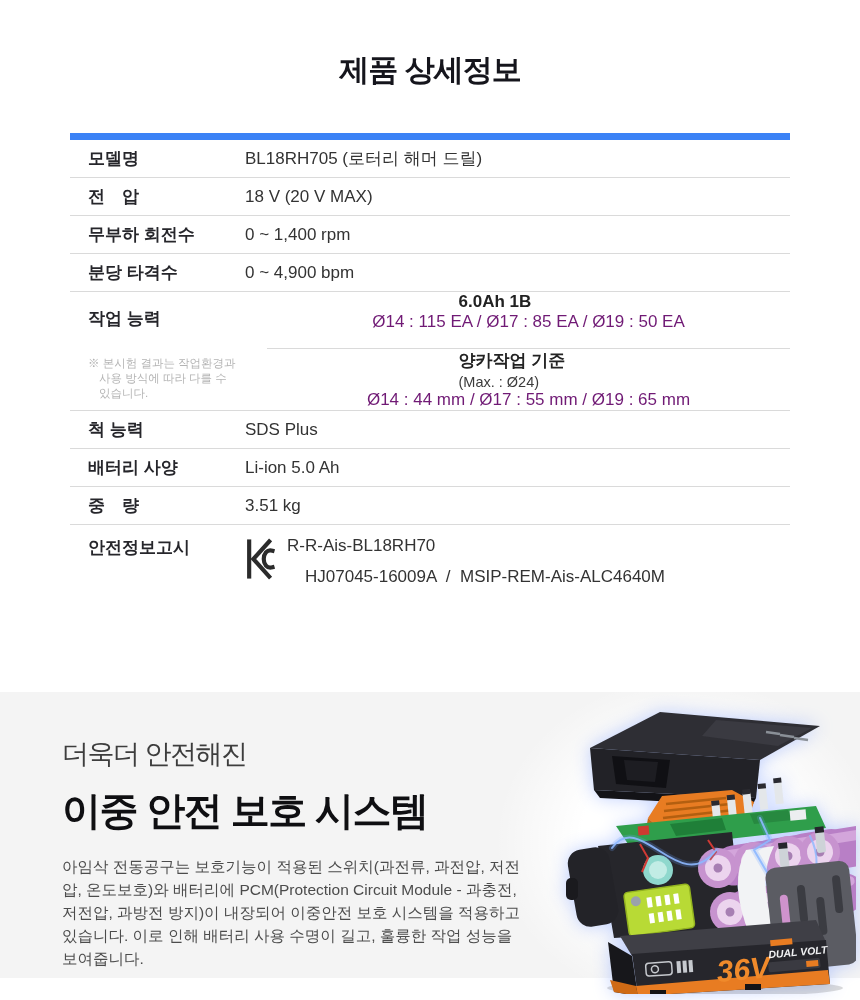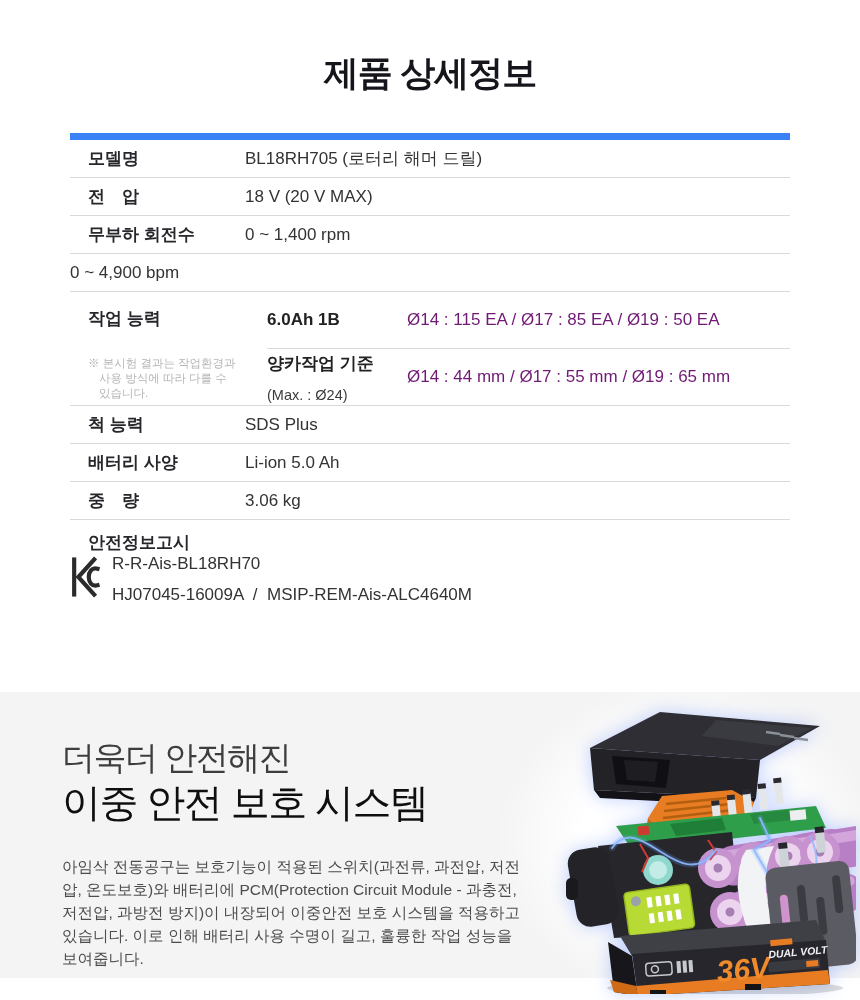--- a/index.html
+++ b/index.html
@@ -4,70 +4,70 @@
 <style>
   * { margin:0; padding:0; box-sizing:border-box; }
   html,body { width:860px; height:1000px; }
   body {
     position:relative; background:#ffffff;
     font-family:"Liberation Sans", sans-serif;
     color:#333; overflow:hidden;
   }
   .page-title {
     position:absolute; top:50px; left:0; width:860px;
-    text-align:center; font-size:35px; font-weight:700;
+    text-align:center; font-size:30px; font-weight:700;
     color:#15151c; letter-spacing:-1px;
   }
   
   .spec-table {
     position:absolute; left:70px; top:133px; width:720px;
     border-top:7px solid #3b82f6;
   }
   .row { display:flex; align-items:center; height:38px; border-bottom:1px solid #dadada; }
   .cell-label {
     width:175px; padding-left:18px; font-size:17px; font-weight:700;
     color:#26262b; white-space:pre; flex:none;
   }
   .cell-value { font-size:17px; color:#333; white-space:pre; }
 
   .work-row { display:flex; border-bottom:1px solid #dadada;gap:22px; }
   .work-label-col { width:175px; padding:15px 0 0 18px; flex:none; }
   .work-label { font-size:17px; font-weight:700; color:#26262b; }
   .work-note { margin-top:26px; font-size:11.5px; line-height:15px; color:#b4b4b4; }
   .work-note .ind { padding-left:11px; }
   .work-right { flex:1; display:flex; flex-direction:column; }
-  .work-subrow { display:flex; align-items:center; min-height:56px; }
+  .work-subrow { display:flex; align-items:center; min-height:56px;flex-direction:column; }
   .work-subrow.second { border-top:1px solid #dadada; min-height:57px;align-items:center; }
   .work-name { width:140px; flex:none; font-size:17px; color:#222; }
   .work-name .bold { font-weight:700; }
-  .work-name .max { font-size:14.5px; font-weight:400; color:#3b3b3b; margin-top:12px; }
+  .work-name .max { font-size:14.5px; font-weight:400; color:#3b3b3b; margin-top:2px; }
   .work-value { font-size:17px; color:#701a75; white-space:pre; }
 
-  .safety-row { display:flex; align-items:flex-start; padding:11px 0 20px;flex-direction:column; }
+  .safety-row { display:flex; align-items:flex-start; padding:11px 0 20px; }
   .safety-content { display:flex; align-items:flex-start; }
   .kc-badge { margin:1px 12px 0 0; flex:none; }
   .cert-lines { display:flex; flex-direction:column; }
   .cert-line { font-size:17px; color:#333; white-space:pre; }
-  .cert-line + .cert-line { margin-top:11px; }
+  .cert-line + .cert-line { margin-top:11px;margin-left:18px; }
 
   
   .safety-section {
     position:absolute; left:0; top:692px; width:860px; height:286px;
     background:#f4f4f4;
   }
   .glow {
     position:absolute; right:-15px; top:-15px; width:380px; height:330px;
     background:radial-gradient(closest-side, #ffffff 55%, rgba(255,255,255,0) 100%);
   }
   .headline-light {
-    position:absolute; left:62px; top:44px; font-size:33px; font-weight:300;
+    position:absolute; left:62px; top:44px; font-size:27px; font-weight:300;
     color:#3d3d3d; letter-spacing:-1.5px;
   }
   .headline-bold {
-    position:absolute; left:62px; top:84px; font-size:39px; font-weight:400;
+    position:absolute; left:62px; top:92px; font-size:39px; font-weight:700;
     color:#0f0f12; letter-spacing:-1.5px;
   }
   .body-text {
     position:absolute; left:62px; top:163px; width:468px;
     font-size:15.5px; line-height:23px; color:#4c4c4c;
   }
   .battery-art {
     position:absolute; right:4px; top:6px;
     filter:drop-shadow(0 0 9px rgba(115,150,255,0.45));
   }
@@ -85,20 +85,21 @@
   </div>
   <div class="row">
     <div class="cell-label">전　압</div>
     <div class="cell-value">18 V (20 V MAX)</div>
   </div>
   <div class="row">
     <div class="cell-label">무부하 회전수</div>
     <div class="cell-value">0 ~ 1,400 rpm</div>
   </div>
   <div class="row">
+    <div class="cell-label">분당 타격수</div>
     <div class="cell-value">0 ~ 4,900 bpm</div>
   </div>
 
   <div class="work-row">
     <div class="work-label-col">
       <div class="work-label">작업 능력</div>
       <div class="work-note">
         <div>※ 본시험 결과는 작업환경과</div>
         <div class="ind">사용 방식에 따라 다를 수</div>
         <div class="ind">있습니다.</div>
@@ -124,21 +125,21 @@
   <div class="row">
     <div class="cell-label">척 능력</div>
     <div class="cell-value">SDS Plus</div>
   </div>
   <div class="row">
     <div class="cell-label">배터리 사양</div>
     <div class="cell-value">Li-ion 5.0 Ah</div>
   </div>
   <div class="row">
     <div class="cell-label">중　량</div>
-    <div class="cell-value">3.06 kg</div>
+    <div class="cell-value">3.51 kg</div>
   </div>
 
   <div class="safety-row">
     <div class="cell-label">안전정보고시</div>
     <div class="safety-content">
       <svg class="kc-badge" width="30" height="44" viewBox="0 0 36 50">
         <path d="M5 4 V46" stroke="#2b2b2b" stroke-width="5" fill="none" stroke-linecap="square"></path>
         <path d="M29 4 L10 25 L29 46" stroke="#2b2b2b" stroke-width="5" fill="none" stroke-linecap="square"></path>
         <path d="M33 15 C19 11 19 39 33 35" stroke="#2b2b2b" stroke-width="5" fill="none" stroke-linecap="square"></path>
       </svg>

